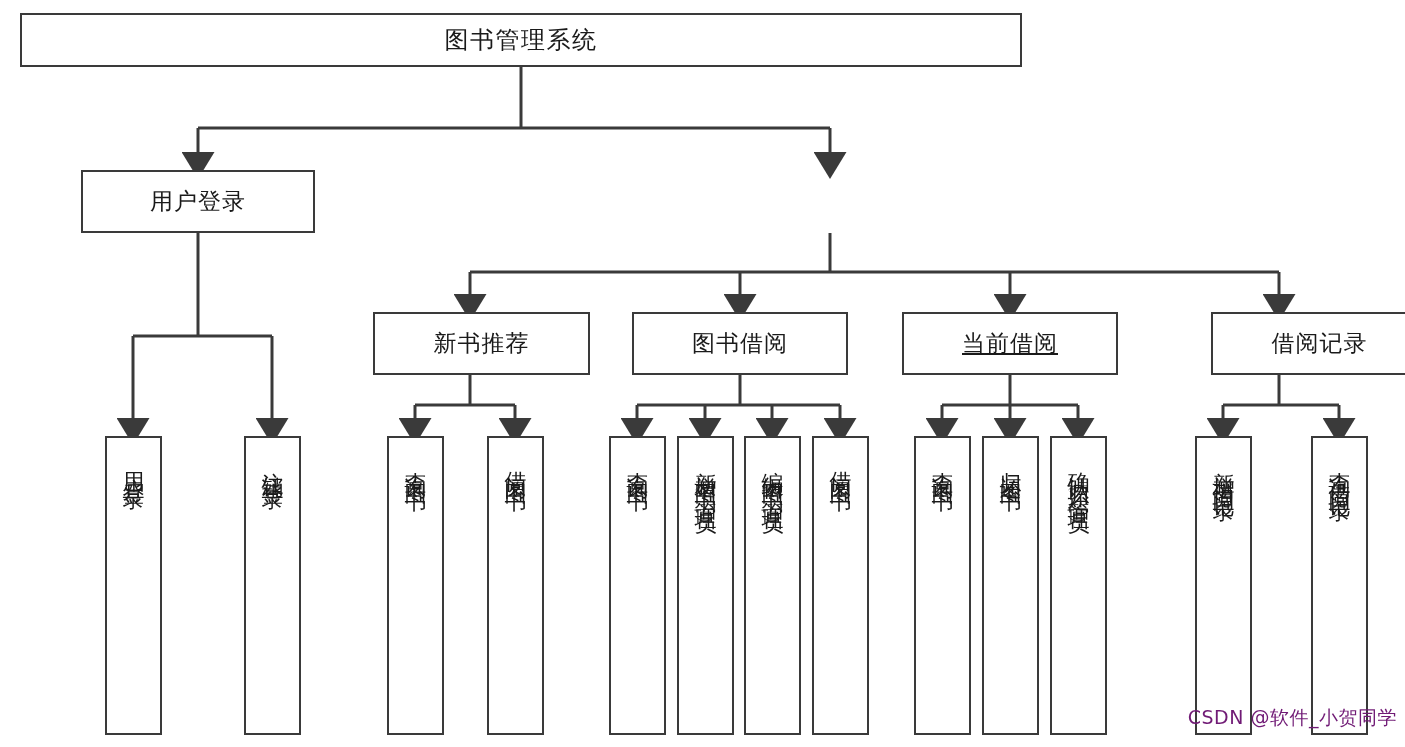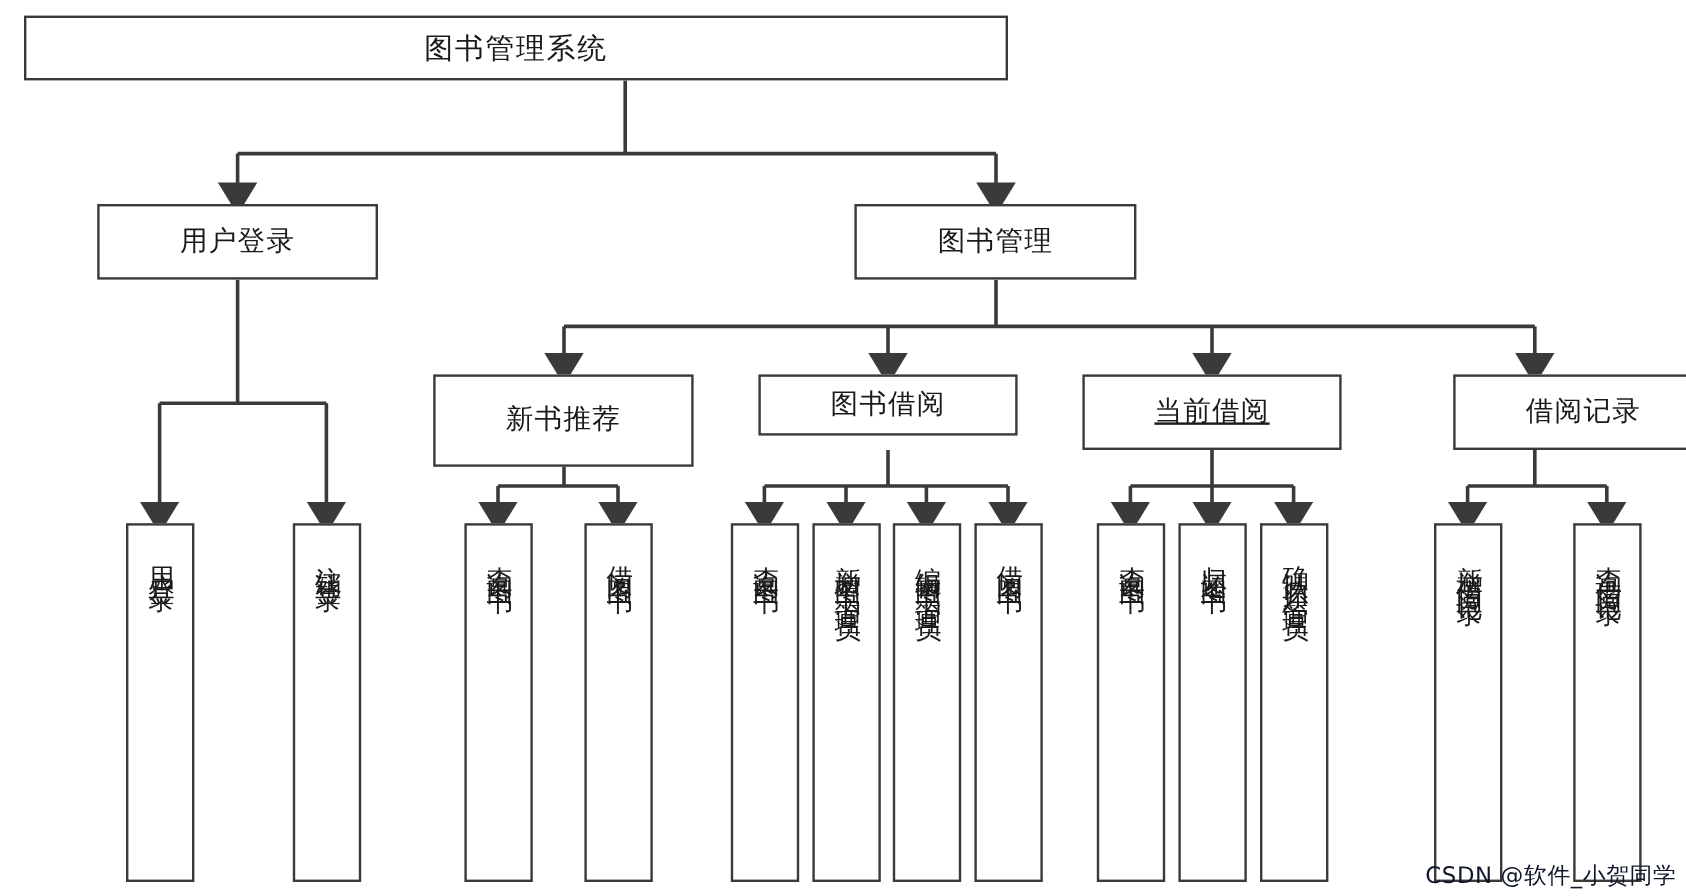--- a/index.html
+++ b/index.html
@@ -59,23 +59,23 @@
     font-size: 22px;
     line-height: 1.0;
     letter-spacing: 6px;
     white-space: nowrap;
     color: #1a1a1a;
   }
   
   .watermark {
     position: absolute;
     right: 8px;
-    bottom: 4px;
+    bottom: 16px;
     font-size: 19px;
-    color: #0f172a;
+    color: #701a75;
     letter-spacing: 0.5px;
     white-space: nowrap;
     pointer-events: none;
   }
 </style>
 </head>
 <body>
 
 <div id="canvas">
 
@@ -123,37 +123,34 @@
       <path d="M1010,405 L1010,421" marker-end="url(#arrow)"></path>
       <path d="M1078,405 L1078,421" marker-end="url(#arrow)"></path>
 
       <path d="M1279,375 L1279,405"></path>
       <path d="M1223,405 L1339,405"></path>
       <path d="M1223,405 L1223,421" marker-end="url(#arrow)"></path>
       <path d="M1339,405 L1339,421" marker-end="url(#arrow)"></path>
     </g>
   </svg>
 
-  <div class="node node-title" style="left:20px; top:13px; width:820px; height:54px;">
+  <div class="node node-title" style="left:20px; top:13px; width:1002px; height:54px;">
     <span>图书管理系统</span>
   </div>
 
   <div class="node node-h" style="left:81px; top:170px; width:234px; height:63px;">
     <span>用户登录</span>
   </div>
 
-  <div class="node node-h" style="left:712px; top:170px; width:235px; height:63px;">
-    <span>图书管理</span>
-  </div>
-
-  <div class="node node-h" style="left:361px; top:312px; width:217px; height:77px;">
+
+  <div class="node node-h" style="left:373px; top:312px; width:217px; height:63px;">
     <span>新书推荐</span>
   </div>
 
-  <div class="node node-h" style="left:632px; top:312px; width:216px; height:51px;">
+  <div class="node node-h" style="left:632px; top:312px; width:216px; height:63px;">
     <span>图书借阅</span>
   </div>
 
   <div class="node node-h" style="left:902px; top:312px; width:216px; height:63px;text-decoration:underline;">
     <span>当前借阅</span>
   </div>
 
   <div class="node node-h" style="left:1171px; top:312px; width:217px; height:63px;margin-left:40px;">
     <span>借阅记录</span>
   </div>

